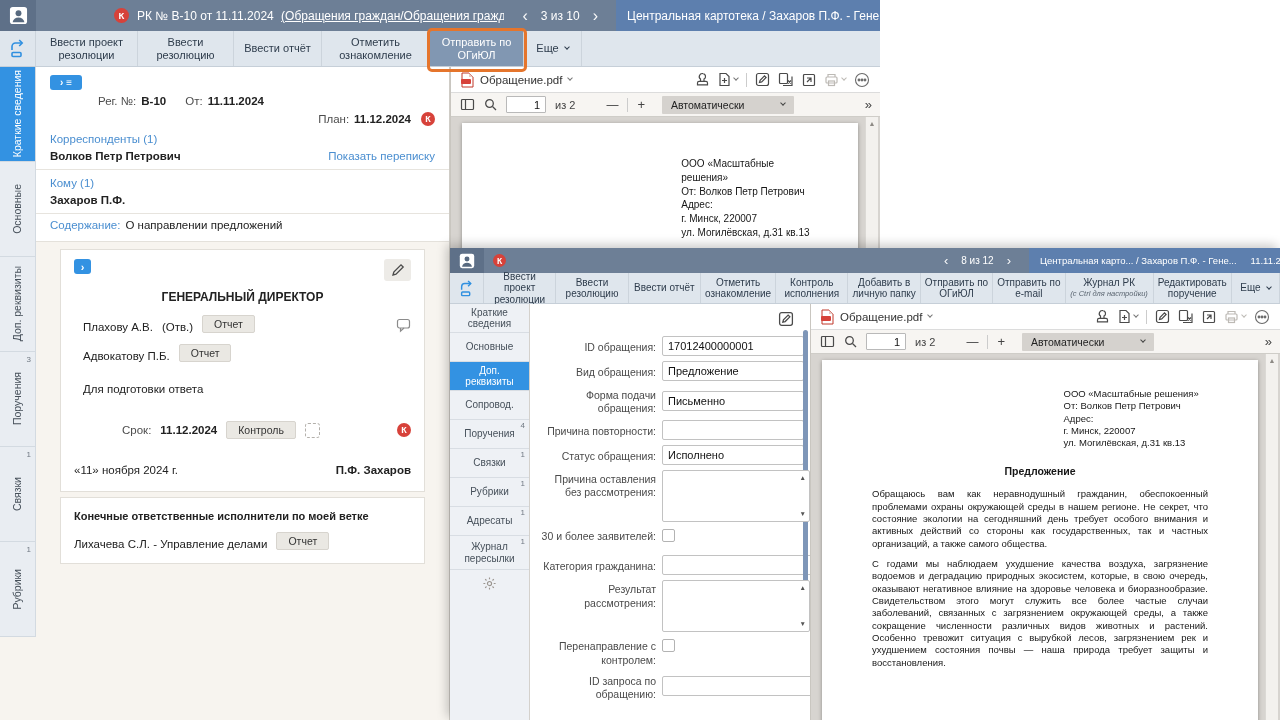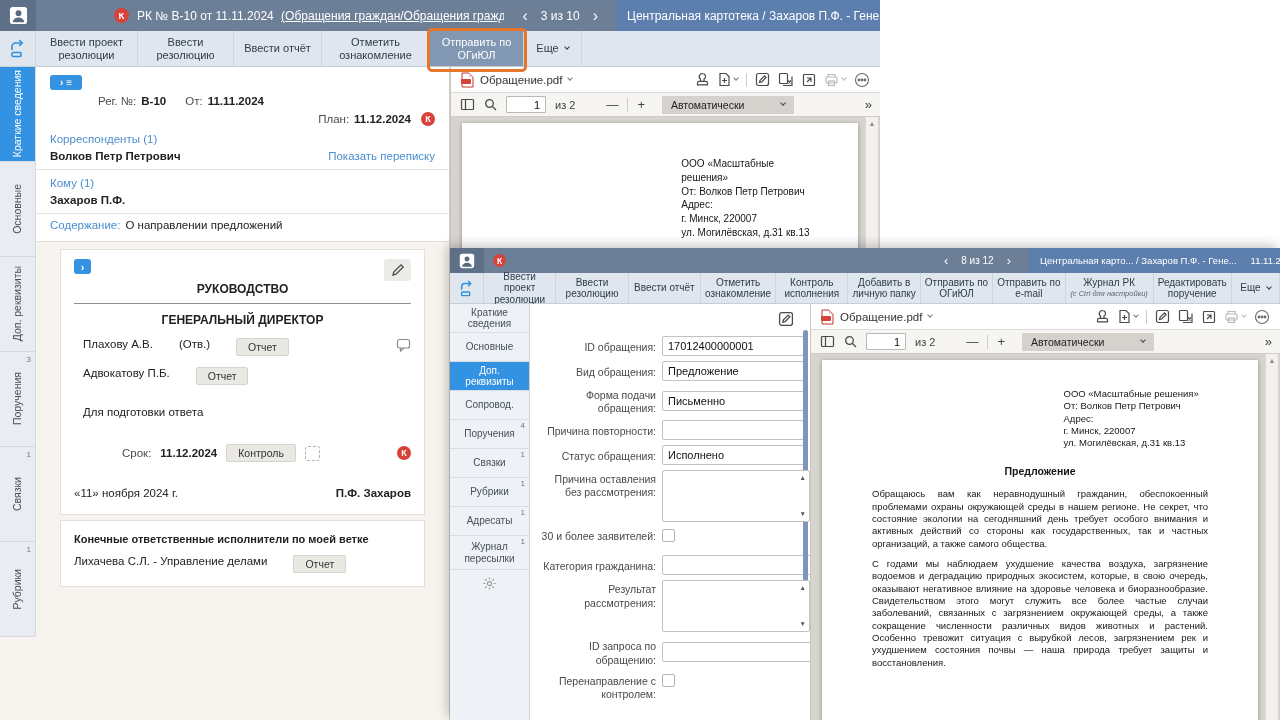--- a/index.html
+++ b/index.html
@@ -66,21 +66,21 @@
   .blink { color:#4a8ed0; cursor:pointer; text-decoration:none; display:inline-block; margin-top:7px; font-size:11.5px; }
   .hline { border-top:1px solid #e7e4de; margin:7px -14px 0; }
   .k-badge.sm { width:14px; height:14px; font-size:9px; margin-left:5px; }
 
   .res-card { background:#fff; border:1px solid #e2dfd9; margin:7px 24px 0; padding:9px 13px 15px; position:relative; font-size:11.5px; color:#222; }
   .res-top { display:flex; justify-content:space-between; align-items:flex-start; }
   .res-expand { width:17px; height:15px; background:#3392e2; border-radius:3px; color:#fff; display:flex; align-items:center; justify-content:center; font-size:11px; font-weight:bold; cursor:pointer; }
   .icon-btn { width:27px; height:22px; background:#edebe7; border-radius:3px; display:flex; align-items:center; justify-content:center; cursor:pointer; }
   .res-title1 { text-align:center; font-weight:bold; font-size:12px; margin-top:1px; padding-bottom:7px; border-bottom:1px solid #8f8f8f; }
   .res-title2 { text-align:center; font-weight:bold; font-size:12px; margin-top:9px; }
-  .exec-row { display:flex; align-items:flex-start; gap:26px; margin-top:11px; padding-left:9px; }
+  .exec-row { display:flex; align-items:flex-end; gap:9px; margin-top:11px; padding-left:9px; }
   .chip { background:#eae8e3; border:1px solid #d7d4ce; padding:2px 11px; font-size:10.5px; color:#333; border-radius:2px; cursor:pointer; white-space:nowrap; }
   .bubble { margin-left:auto; cursor:pointer; }
   .res-text { margin-top:21px; padding-left:9px; }
   .srok-row { display:flex; align-items:center; gap:9px; margin-top:26px; }
   .dashed-icon { width:15px; height:15px; border:1.5px dashed #b3b0ab; border-radius:3px; display:inline-block; }
   .srok-row .k-badge { margin-left:auto; }
   .date-row { display:flex; justify-content:space-between; align-items:center; margin-top:25px; }
   .final-card { background:#fff; border:1px solid #e2dfd9; margin:5px 24px 0; padding:12px 13px 13px; font-size:11.5px; color:#222; }
   .final-title { font-weight:bold; font-size:11px; }
   .final-card .exec-row { padding-left:0; margin-top:10px; }
@@ -241,21 +241,20 @@
 
         <div class="res-card">
           <div class="res-top">
             <div class="res-expand">›</div>
             <div class="icon-btn">
               <svg width="14" height="14" viewBox="0 0 14 14" fill="none" stroke="#4a4a4a" stroke-width="1.3">
                   <path d="M2 12l.8-3L10 1.8l2.2 2.2L5 11.2 2 12z"></path>
                 </svg>
             </div>
           </div>
-          <div class="res-title1">РУКОВОДСТВО</div>
           <div class="res-title2">ГЕНЕРАЛЬНЫЙ ДИРЕКТОР</div>
           <div class="exec-row">
             <span>Плахову А.В.</span>
             <span>(Отв.)</span>
             <span class="chip">Отчет</span>
             <span class="bubble">
               <svg width="17" height="15" viewBox="0 0 17 15" fill="none" stroke="#8b8b8b" stroke-width="1.2">
                   <rect x="3.5" y="1.5" width="12" height="8.5" rx="2"></rect>
                   <path d="M6.5 10v3.2L10 10"></path>
                 </svg>
@@ -516,27 +515,27 @@
           <label class="flabel">Категория гражданина:</label>
           <input class="finput wide" type="text" value="" style="">
         </div>
         <div class="frow top">
           <label class="flabel">Результат рассмотрения:</label>
           <div class="ta">
             <span class="sp up">▲</span>
             <span class="sp dn">▼</span>
           </div>
         </div>
+        <div class="frow top">
+          <label class="flabel">Перенаправление с контролем:</label>
+          <span class="cb"></span>
+        </div>
         <div class="frow">
           <label class="flabel">ID запроса по обращению:</label>
           <input class="finput wide" type="text" value="" style="">
-        </div>
-        <div class="frow top">
-          <label class="flabel">Перенаправление с контролем:</label>
-          <span class="cb"></span>
         </div>
       </div>
 
       <div class="pdf-pane">
         <div class="pdf-head">
           <svg width="14" height="16" viewBox="0 0 14 16">
               <path d="M2 1h7l4 4v10H2z" fill="#fff" stroke="#c0392b" stroke-width="1"></path>
               <path d="M9 1l4 4H9z" fill="#e8c9c4"></path>
               <rect x="1" y="7" width="10" height="5" rx="1" fill="#d7423a"></rect>
             </svg>

